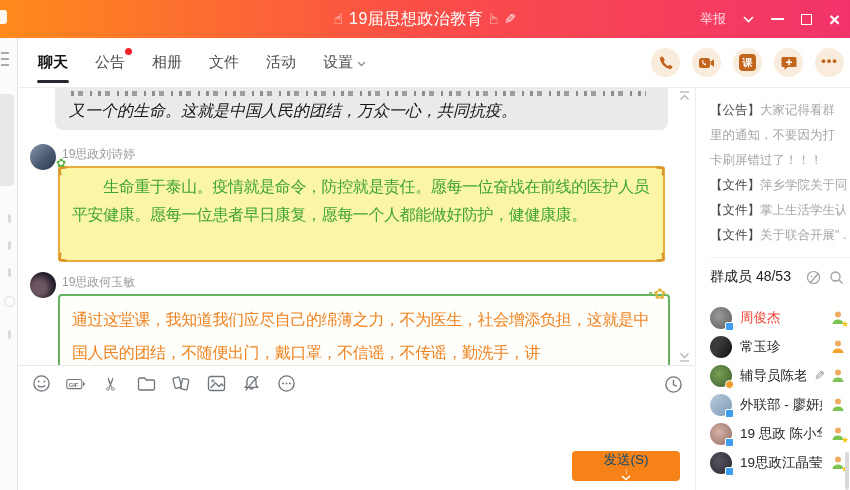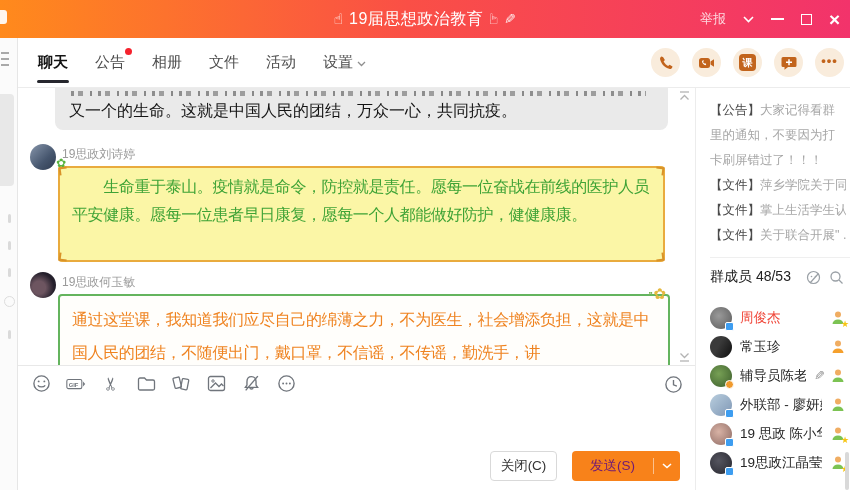--- a/index.html
+++ b/index.html
@@ -41,21 +41,21 @@
   .tab.active::after { content:""; position:absolute; left:-1px; right:-1px; bottom:3px; height:3px; background:#26272e; border-radius:2px; }
   .tab .reddot { position:absolute; top:9px; right:-7px; width:7px; height:7px; border-radius:50%; background:var(--dot-red); }
   .tab-chev { margin-left:4px; }
   .actions { margin-left:auto; display:flex; align-items:center; gap:12px; padding-right:6px; }
   .circle-btn { width:29px; height:29px; border-radius:50%; background:var(--icon-circle-bg); display:flex; align-items:center; justify-content:center; }
   .class-sq { width:17px; height:17px; border-radius:4px; background:var(--icon-orange); color:#fff; font-size:10px; font-weight:bold; display:flex; align-items:center; justify-content:center; }
   .dots3 { color:var(--icon-orange); font-size:13px; font-weight:bold; letter-spacing:1px; margin-top:-4px; }
 
   
   .chat { position:absolute; left:0; top:50px; width:677px; height:277px; background:#fff; overflow:hidden; }
-  .bubble-gray { position:absolute; left:37px; top:-26px; width:613px; height:68px; background:var(--bubble-gray); border-radius:8px; padding:10px 14px; overflow:hidden; }
+  .bubble-gray { position:absolute; left:37px; top:-26px; width:613px; height:68px; background:var(--bubble-gray); border-radius:8px; padding:10px 14px; overflow:hidden;font-style:italic; }
   .smudge { height:24px; position:relative; }
   .smudge::after { content:""; position:absolute; left:2px; right:8px; bottom:0; height:5px;
     background:repeating-linear-gradient(90deg,#777 0 3px,transparent 3px 7px,#8a8a8a 7px 12px,transparent 12px 19px,#707070 19px 21px,transparent 21px 27px); opacity:.8; }
   .bubble-gray .msg-text { font-size:16px; color:#141414; line-height:30px; }
   .avatar { position:absolute; width:26px; height:26px; border-radius:50%; }
   .avatar-1 { left:12px; top:56px; background:linear-gradient(135deg,#8796ab,#46566e 60%,#2e3b50); }
   .avatar-2 { left:12px; top:184px; background:radial-gradient(circle at 35% 60%, #6d5560 0 28%, #241f2b 65%); }
   .sender { position:absolute; font-size:12px; color:var(--name-gray); }
   .sender-1 { left:44px; top:58px; }
   .sender-2 { left:44px; top:186px; }
@@ -81,21 +81,21 @@
   .toolbar { position:absolute; left:0; top:327px; width:677px; height:36px; border-top:1px solid #e8e8e8; display:flex; align-items:center; gap:15px; padding-left:13px; }
   .tool { display:flex; align-items:center; justify-content:center; width:20px; height:20px; color:#70757c; }
   .tool-scissors { font-size:18px; transform:rotate(-90deg); }
   .tool-clock { position:absolute; right:12px; top:8px; }
 
   
   .input-zone { position:absolute; left:0; top:363px; width:677px; height:50px; background:#fff; }
   .btn-close { position:absolute; left:472px; top:413px; width:67px; height:30px; background:#fff; border:1px solid #d9d9d9; border-radius:4px;
     font-size:13.5px; color:#333; display:flex; align-items:center; justify-content:center; }
   .btn-send { position:absolute; left:554px; top:413px; width:108px; height:30px; background:var(--accent-orange); border-radius:4px;
-    display:flex; align-items:center; color:#701a75; font-size:13.5px; }
+    display:flex; align-items:center; color:#0c4a6e; font-size:13.5px;flex-direction:column; }
   .btn-send .send-label { flex:1; text-align:center; }
   .send-div { width:1px; height:16px; background:rgba(255,255,255,.5); }
   .send-caret { width:26px; display:flex; align-items:center; justify-content:center; }
 
   
   .sidebar { position:absolute; left:677px; top:50px; width:155px; height:402px; border-left:1px solid #ececec; background:#fff; overflow:hidden; }
   .sb-inner { padding:10px 0 0 14px; }
   .notice-title { font-size:14px; font-weight:bold; color:#222; margin-bottom:6px; }
   .notice { width:136px; font-size:12.5px; line-height:25px; }
   .notice .tag { color:var(--notice-tag); }
@@ -291,21 +291,20 @@
       </span>
       <span class="tool tool-clock">
         <svg width="19" height="19" viewBox="0 0 18 18">
             <circle cx="9" cy="9" r="7.2" fill="none" stroke="#70757c" stroke-width="1.3"></circle>
             <polyline points="9,4.8 9,9.3 12.2,10.5" fill="none" stroke="#70757c" stroke-width="1.3"></polyline>
           </svg>
       </span>
     </div>
 
     <div class="input-zone"></div>
-    <div class="btn-close">关闭(C)</div>
     <div class="btn-send">
       <span class="send-label">发送(S)</span>
       <span class="send-div"></span>
       <span class="send-caret">
         <svg width="10" height="6" viewBox="0 0 10 6">
             <polyline points="1,1 5,4.6 9,1" fill="none" stroke="#fff" stroke-width="1.5"></polyline>
           </svg>
       </span>
     </div>
 

